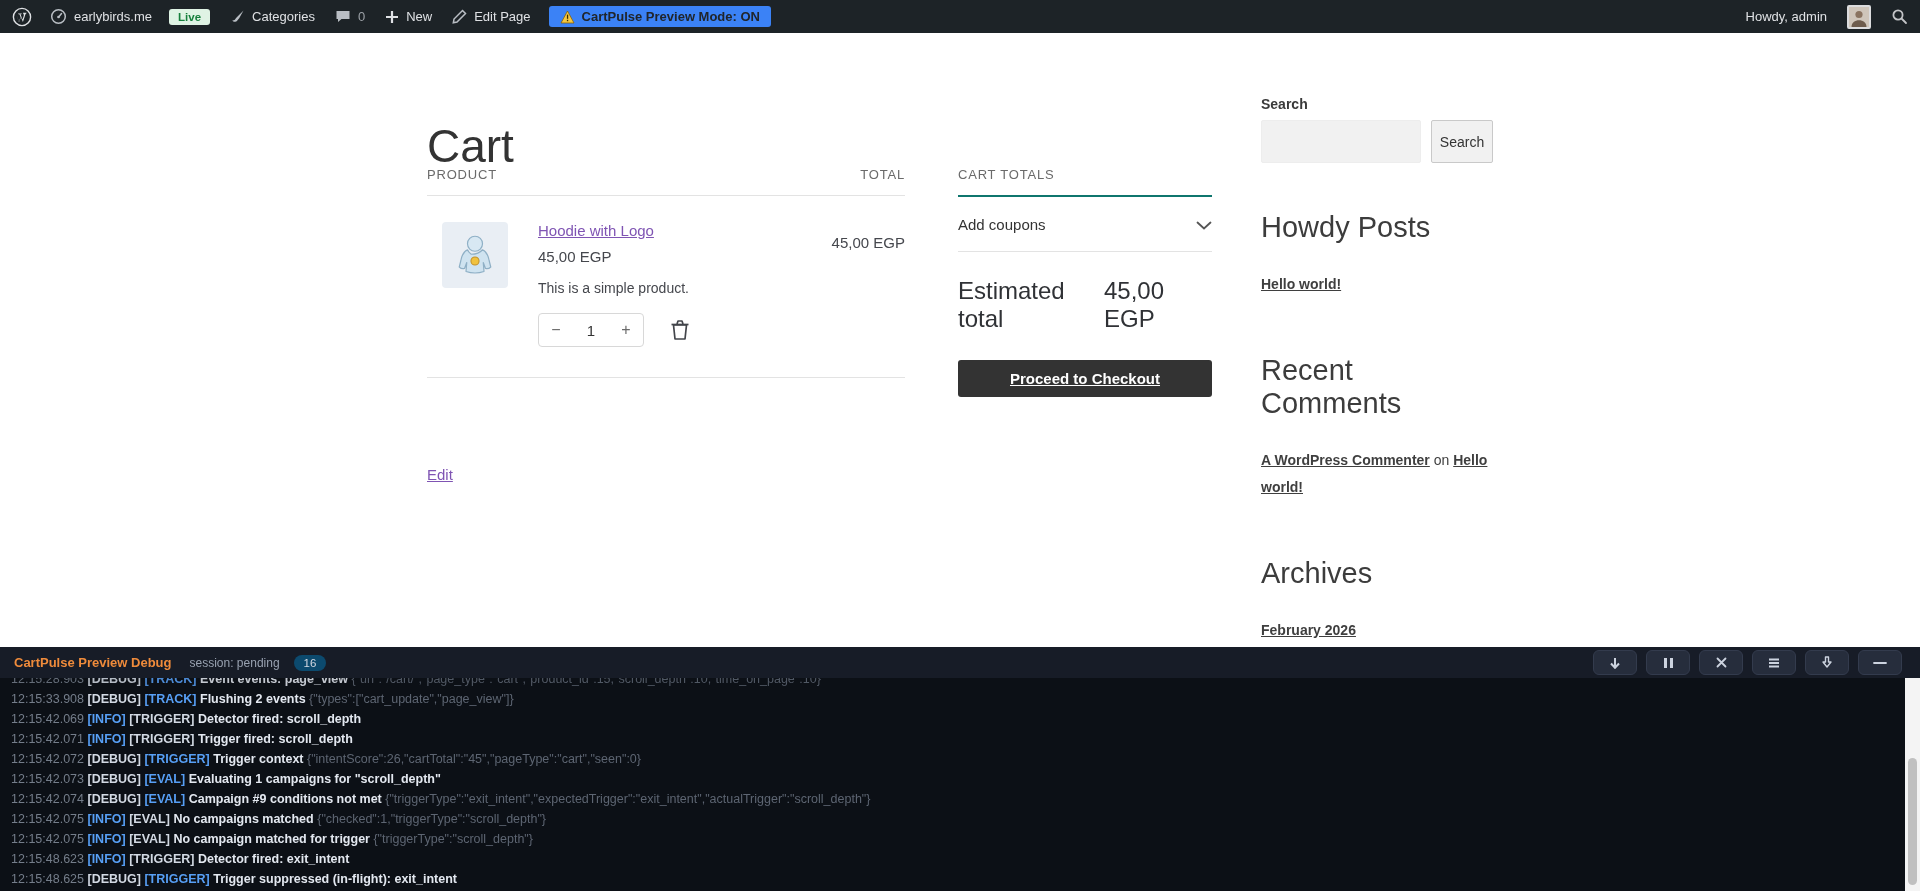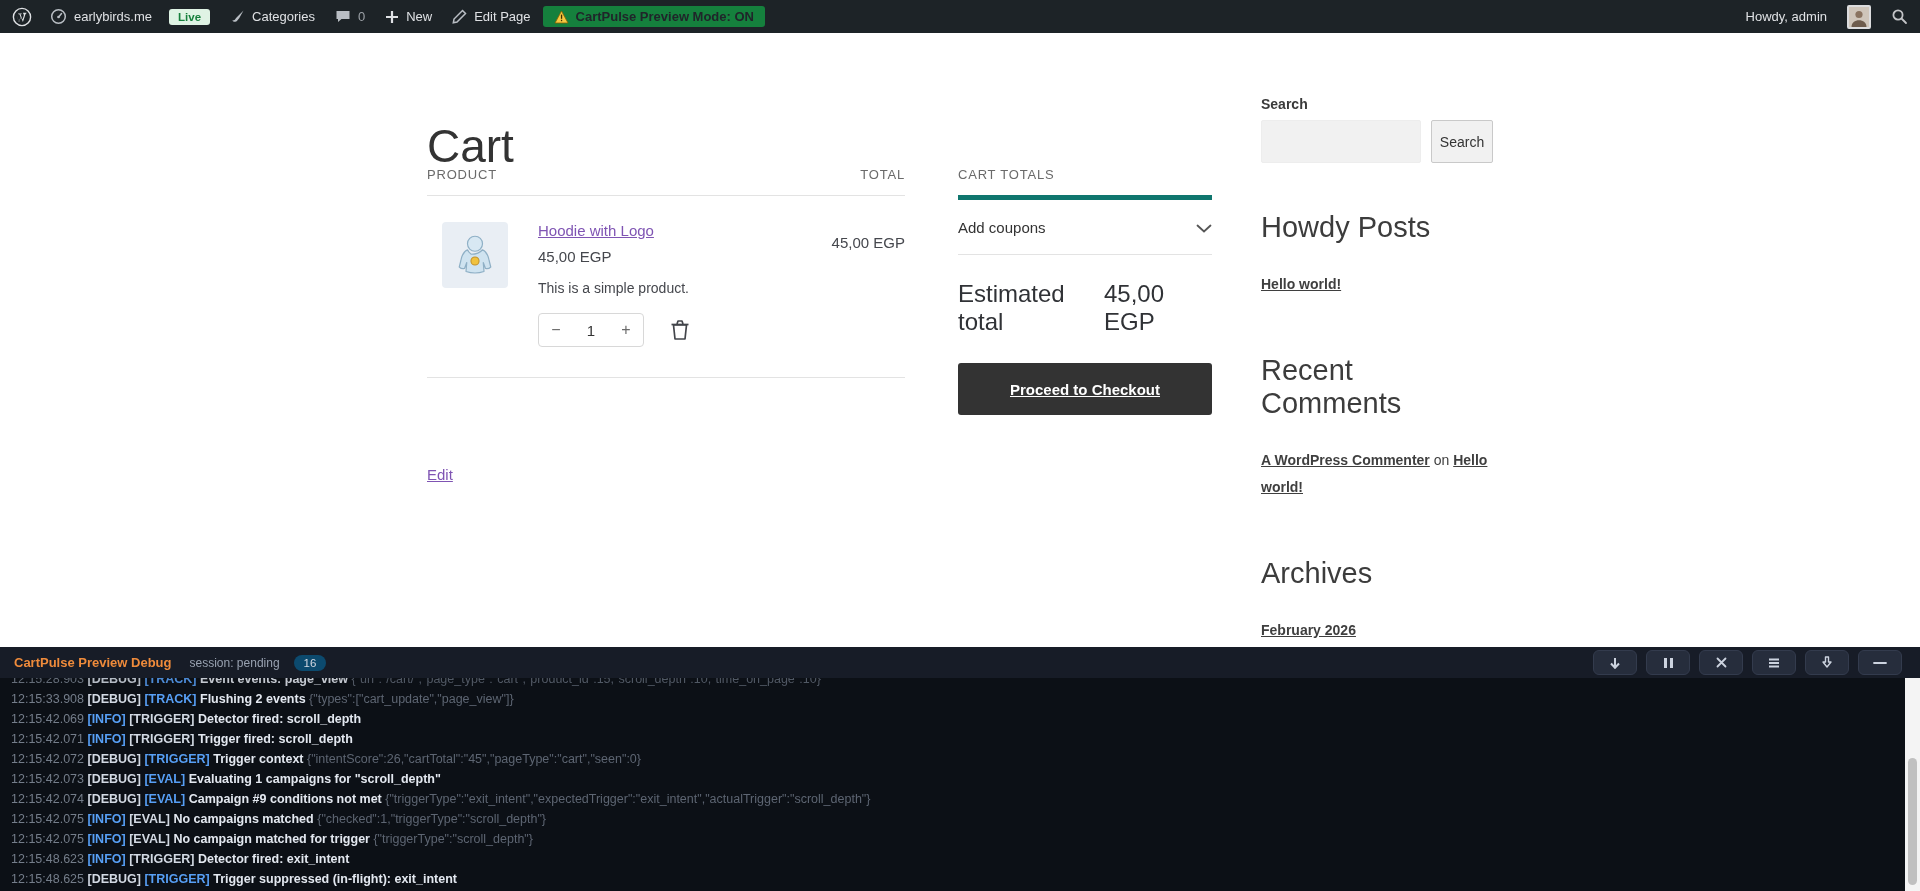--- a/index.html
+++ b/index.html
@@ -8,21 +8,21 @@
 
   
   .adminbar { position:fixed; top:0; left:0; right:0; height:33px; background:#1d2327;
     color:#dfe1e4; display:flex; align-items:center; padding:0 12px; font-size:13px; z-index:100; }
   .ab-item { display:flex; align-items:center; gap:7px; cursor:pointer; }
   .ab-item + .ab-item { margin-left:20px; }
   .ab-icon { display:flex; align-items:center; }
   .live-badge { margin-left:10px; background:#dff3e4; color:#17803d; font-weight:700;
     font-size:11.5px; padding:2px 9px; border-radius:3px; }
   .dim { color:#9ba0a6; }
-  .preview-chip { margin-left:12px; display:flex; align-items:center; gap:7px; background:#15803d;
+  .preview-chip { margin-left:18px; display:flex; align-items:center; gap:7px; background:#3b82f6;
     color:#20252a; font-weight:700; font-size:13px; padding:3px 11px; border-radius:3px; }
   .ab-right { margin-left:auto; display:flex; align-items:center; gap:20px; }
   .avatar { width:24px; height:24px; border:2px solid #dcdcde; border-radius:2px; overflow:hidden;
     background:#d9cfc4; display:block; }
 
   
   .content { position:absolute; left:427px; top:33px; width:1064px; height:858px; }
   .page-title { position:absolute; left:0; top:50px; font-size:46px; font-weight:300; color:#333;margin-top:36px; }
 
   .col-cart { position:absolute; left:0; top:134px; width:478px; }
@@ -40,27 +40,27 @@
     display:flex; align-items:center; font-size:15px; color:#333; background:#fff; }
   .step-btn { width:34px; text-align:center; color:#6a6a6a; font-size:16px; cursor:pointer; }
   .step-val { flex:1; text-align:center; }
   .trash-btn { margin-left:26px; cursor:pointer; display:flex; }
   .item-total { margin-left:auto; padding-top:12px; font-size:15px; color:#45474d; }
   .edit-link { display:inline-block; margin-top:88px; font-size:15px; color:#7f54b3;
     text-decoration:underline; cursor:pointer; }
 
   .col-totals { position:absolute; left:531px; top:134px; width:254px; }
   .totals-header { font-size:13px; color:#6a6a6a; letter-spacing:.8px; padding-bottom:13px;
-    border-bottom:5px solid #0f766e; }
+    border-bottom:2px solid #0f766e; }
   .coupons-row { display:flex; justify-content:space-between; align-items:center;
     padding:19px 0 18px; border-bottom:1px solid #e3e3e3; font-size:15px; color:#333; cursor:pointer; }
   .estimated-row { display:flex; justify-content:space-between; align-items:baseline;
     padding:25px 0 27px; font-size:24px; color:#303236; }
   .est-label { font-weight:500; }
-  .checkout-btn { width:100%; height:52px; background:#333; color:#fff; font-size:15px;
+  .checkout-btn { width:100%; height:37px; background:#333; color:#fff; font-size:15px;
     font-weight:700; text-decoration:underline; border:none; border-radius:3px; cursor:pointer;
     display:flex; align-items:center; justify-content:center; font-family:inherit; }
 
   .col-sidebar { position:absolute; left:834px; top:63px; width:234px; }
   .search-label { font-size:14px; font-weight:700; color:#3a3a3a; }
   .search-row { margin-top:8px; display:flex; align-items:stretch; }
   .search-input { width:160px; height:43px; background:#f1f1f1; border:1px solid #ededed;
     border-radius:2px; font-size:14px; padding:0 10px; font-family:inherit; }
   .search-btn { width:62px; margin-left:10px; background:#f1f1f1; border:1px solid #c9c9c9;
     border-radius:2px; font-size:14px; color:#333; cursor:pointer; font-family:inherit; }

